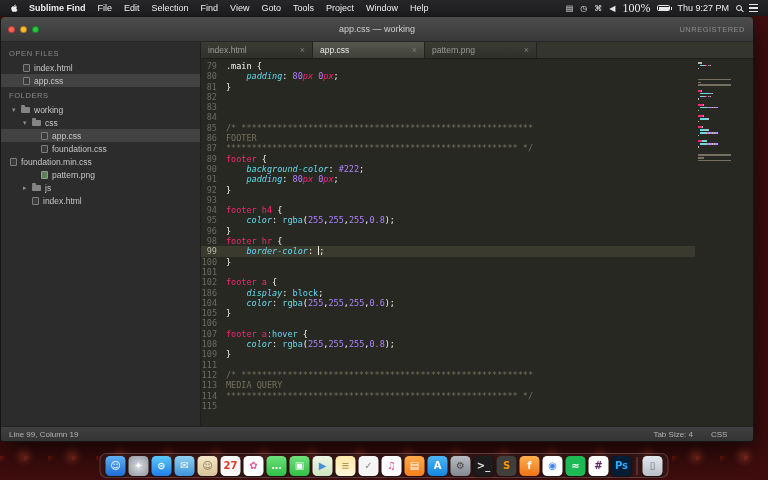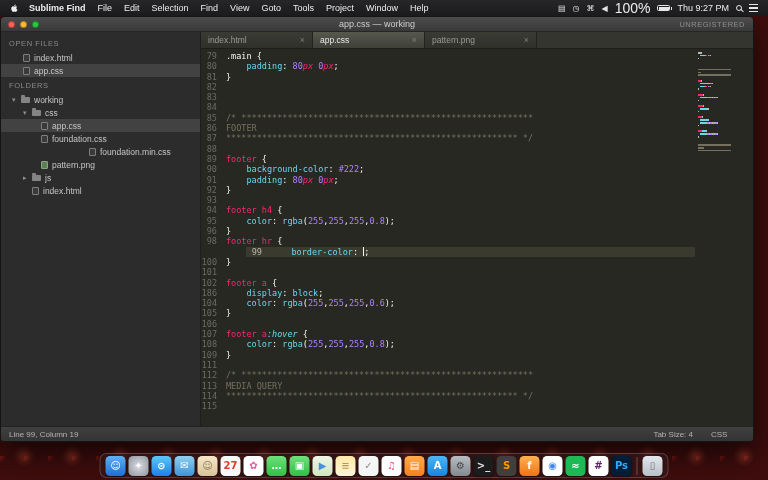--- a/index.html
+++ b/index.html
@@ -20,38 +20,38 @@
     background:linear-gradient(#262628,#1b1b1d);
     display:flex; align-items:center; padding:0 10px;
     font-size:9px; color:#ededed;
   }
   .apple { display:flex; align-items:center; margin-right:4px; }
   .menu-items { display:flex; align-items:center; }
   .menu-item { padding:0 6px; white-space:nowrap; }
   .app-name { font-weight:bold; }
   .menu-right { margin-left:auto; display:flex; align-items:center; gap:7px; }
   .status-icons { display:flex; align-items:center; gap:7px; font-size:8px; color:#e5e5e5; }
-  .batt-label { font-size:14px; }
+  .batt-label { font-size:12px;font-family:Liberation Serif, serif; }
   .battery { width:13px; height:6px; border:1px solid #e6e6e6; border-radius:1.5px; position:relative; display:inline-block; }
   .battery::before { content:""; position:absolute; inset:0.5px; background:#e6e6e6; }
   .battery::after { content:""; position:absolute; right:-3px; top:1px; width:1.5px; height:3px; background:#e6e6e6; }
   .clock { font-size:9px; white-space:nowrap; }
   .spot { width:6px; height:6px; border:1px solid #e6e6e6; border-radius:50%; position:relative; display:inline-block; }
   .spot::after { content:""; position:absolute; width:4px; height:1px; background:#e6e6e6; transform:rotate(45deg); right:-3px; bottom:-1px; }
   .nc { display:inline-flex; flex-direction:column; gap:2px; }
   .nc i { width:9px; height:1.5px; background:#e6e6e6; display:block; }
 
   
   .window {
     position:absolute; top:16px; left:0; width:754px; height:426px;
     background:#272822; border-radius:5px 5px 4px 4px; overflow:hidden;
     box-shadow:0 12px 30px rgba(0,0,0,.65); display:flex; flex-direction:column;
     border:1px solid #151515;
   }
-  .titlebar { height:15px; flex:none; background:linear-gradient(#4c4c4c,#393939); border-bottom:1px solid #262626; position:relative; display:flex; align-items:center; }
+  .titlebar { height:25px; flex:none; background:linear-gradient(#4c4c4c,#393939); border-bottom:1px solid #262626; position:relative; display:flex; align-items:center; }
   .traffic { display:flex; gap:5px; padding-left:7px; z-index:2; }
   .light { width:7px; height:7px; border-radius:50%; border:0.5px solid rgba(0,0,0,.3); }
   .red { background:#ff5f57; } .yellow { background:#febc2e; } .green { background:#28c840; }
   .win-title { position:absolute; left:0; right:0; text-align:center; font-size:9px; color:#cecece; }
   .registration { position:absolute; right:8px; font-size:7.5px; letter-spacing:.5px; color:#8d8d8d; }
 
   .main { flex:1; display:flex; min-height:0; }
 
   
   .sidebar { width:200px; flex:none; background:#2c2c2c; border-right:1px solid #1e1e1e; padding-top:3px; font-size:8.5px; color:#c6c6c6; overflow:hidden; }
@@ -70,35 +70,35 @@
   .editor-col { flex:1; display:flex; flex-direction:column; min-width:0; }
   .tabbar { height:17px; flex:none; background:#34352e; display:flex; border-bottom:1px solid #1d1e19; }
   .tab { width:112px; flex:none; display:flex; align-items:center; padding:0 7px; font-size:8.5px; color:#9b9b93; background:linear-gradient(#3a3b33,#2f302a); border-right:1px solid #22231e; cursor:default; }
   .tab.active { background:linear-gradient(#56574d,#3f4038); color:#e9e9e3; }
   .tab-label { overflow:hidden; white-space:nowrap; text-overflow:ellipsis; }
   .tab-close { margin-left:auto; color:#7e7e76; font-size:9px; line-height:8px; padding-left:4px; }
 
   .editor { flex:1; position:relative; background:#272822; overflow:hidden; }
   .code-area { position:absolute; top:2px; left:0; right:58px; font-family:"DejaVu Sans Mono", monospace; font-size:8.5px; line-height:10.3px; }
   .code-row { display:flex; height:10.3px; }
-  .code-row.current { background:#3a3a2f;margin-left:45px; }
+  .code-row.current { background:#3a3a2f; }
   .gutter { width:25px; flex:none; text-align:right; padding-right:9px; color:#6b6b61; }
   .code-row.current .gutter { color:#b9b9a8; }
   .line-text { white-space:pre; color:#f8f8f2; }
   .caret { display:inline-block; width:1px; height:9px; background:#f8f8f0; vertical-align:-1px; }
 
   .tk-sel { color:#f8f8f2; }
   .tk-elem { color:#f92672; }
-  .tk-prop { color:#66d9ef; }
+  .tk-prop { color:#66d9ef; font-style:italic; }
   .tk-num { color:#ae81ff; }
   .tk-unit { color:#f92672; font-style:italic; }
   .tk-punct { color:#f8f8f2; }
   .tk-func { color:#66d9ef; }
   .tk-val { color:#66d9ef; }
-  .tk-pseudo { color:#66d9ef; font-style:italic; }
+  .tk-pseudo { color:#66d9ef; }
   .tk-comment { color:#75715e; }
 
   
   .minimap { position:absolute; top:3px; right:3px; width:52px; }
   .mm-row { height:1.8px; margin-bottom:1px; white-space:nowrap; overflow:hidden; }
   .mm { display:inline-block; height:1.6px; vertical-align:top; }
   .tk-bg-sel,.tk-bg-punct { background:#b9b9b2; }
   .tk-bg-elem,.tk-bg-unit { background:#f92672; }
   .tk-bg-prop,.tk-bg-func,.tk-bg-val,.tk-bg-pseudo { background:#66d9ef; }
   .tk-bg-num { background:#ae81ff; }
@@ -197,21 +197,21 @@
         <div class="side-item selected" style="padding-left: 31px;">
           <span class="tree-arrow-spacer"></span>
           <span class="ico-file"></span>
           <span class="side-label">app.css</span>
         </div>
         <div class="side-item" style="padding-left: 31px;">
           <span class="tree-arrow-spacer"></span>
           <span class="ico-file"></span>
           <span class="side-label">foundation.css</span>
         </div>
-        <div class="side-item" style="padding-left: 31px; margin-left: 48px;">
+        <div class="side-item" style="">
           <span class="tree-arrow-spacer"></span>
           <span class="ico-file"></span>
           <span class="side-label">foundation.min.css</span>
         </div>
         <div class="side-item" style="padding-left: 31px;">
           <span class="tree-arrow-spacer"></span>
           <span class="ico-file image"></span>
           <span class="side-label">pattern.png</span>
         </div>
         <div class="side-item" style="padding-left: 22px;">
@@ -271,24 +271,20 @@
               <span class="gutter">85</span>
               <span class="line-text"><span class="tk-comment">/* *********************************************************</span></span>
             </div>
             <div class="code-row">
               <span class="gutter">86</span>
               <span class="line-text"><span class="tk-comment">FOOTER</span></span>
             </div>
             <div class="code-row">
               <span class="gutter">87</span>
               <span class="line-text"><span class="tk-comment">********************************************************* */</span></span>
-            </div>
-            <div class="code-row">
-              <span class="gutter">88</span>
-              <span class="line-text"></span>
             </div>
             <div class="code-row">
               <span class="gutter">89</span>
               <span class="line-text"><span class="tk-elem">footer</span><span class="tk-punct"> {</span></span>
             </div>
             <div class="code-row">
               <span class="gutter">90</span>
               <span class="line-text"><span class="tk-punct">    </span><span class="tk-prop">background-color</span><span class="tk-punct">: </span><span class="tk-num">#222</span><span class="tk-punct">;</span></span>
             </div>
             <div class="code-row">

